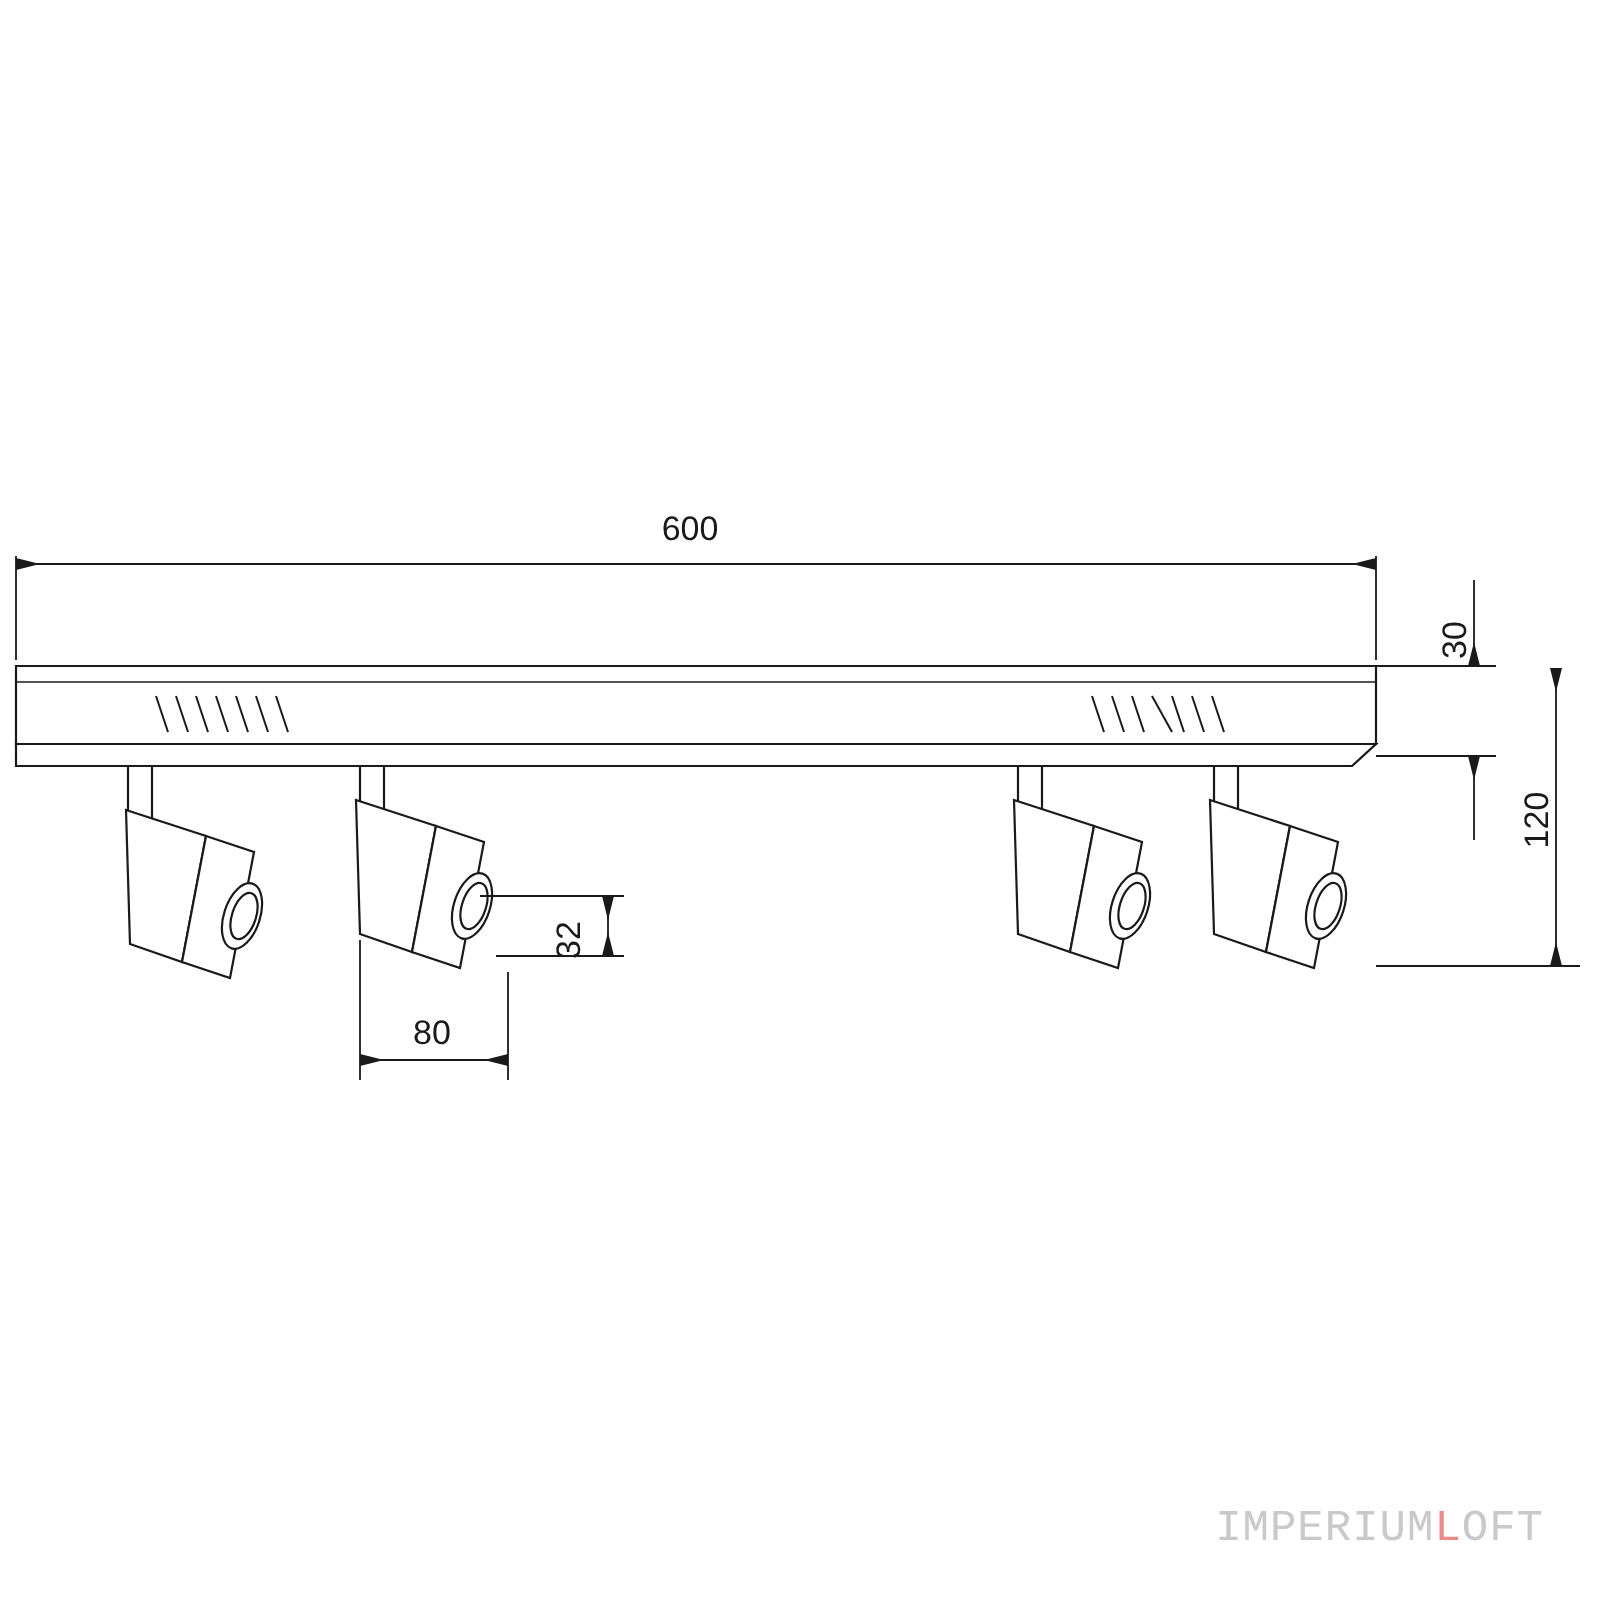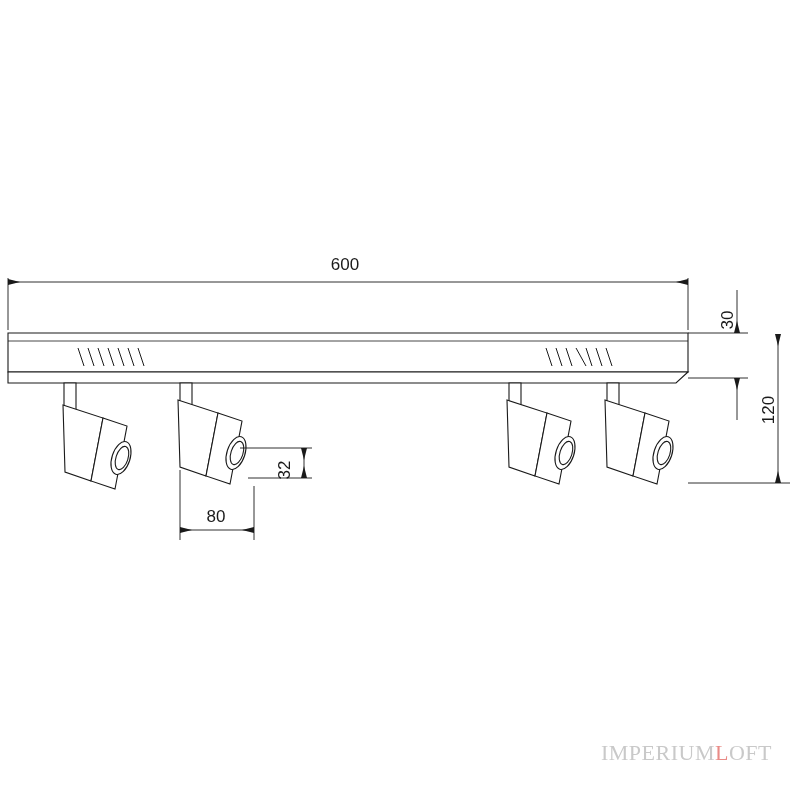--- a/index.html
+++ b/index.html
@@ -27,22 +27,22 @@
     height: 800px;
   }
   .dim-text {
     font-family: "Liberation Sans", sans-serif;
     font-size: 17px;
     fill: #1a1a1a;
   }
   .watermark {
     position: absolute;
     right: 28px;
-    bottom: 34px;
-    font-family: Liberation Serif, serif;
+    bottom: 23px;
+    font-family: Liberation Mono, monospace;
     font-size: 22px;
     letter-spacing: 0.5px;
     white-space: nowrap;
   }
   .wm-imperium { color: #c9c9c9; }
   .wm-loft-l { color: #e98a86; }
   .wm-loft-rest { color: #c9c9c9; }
 </style>
 </head>
 <body>

